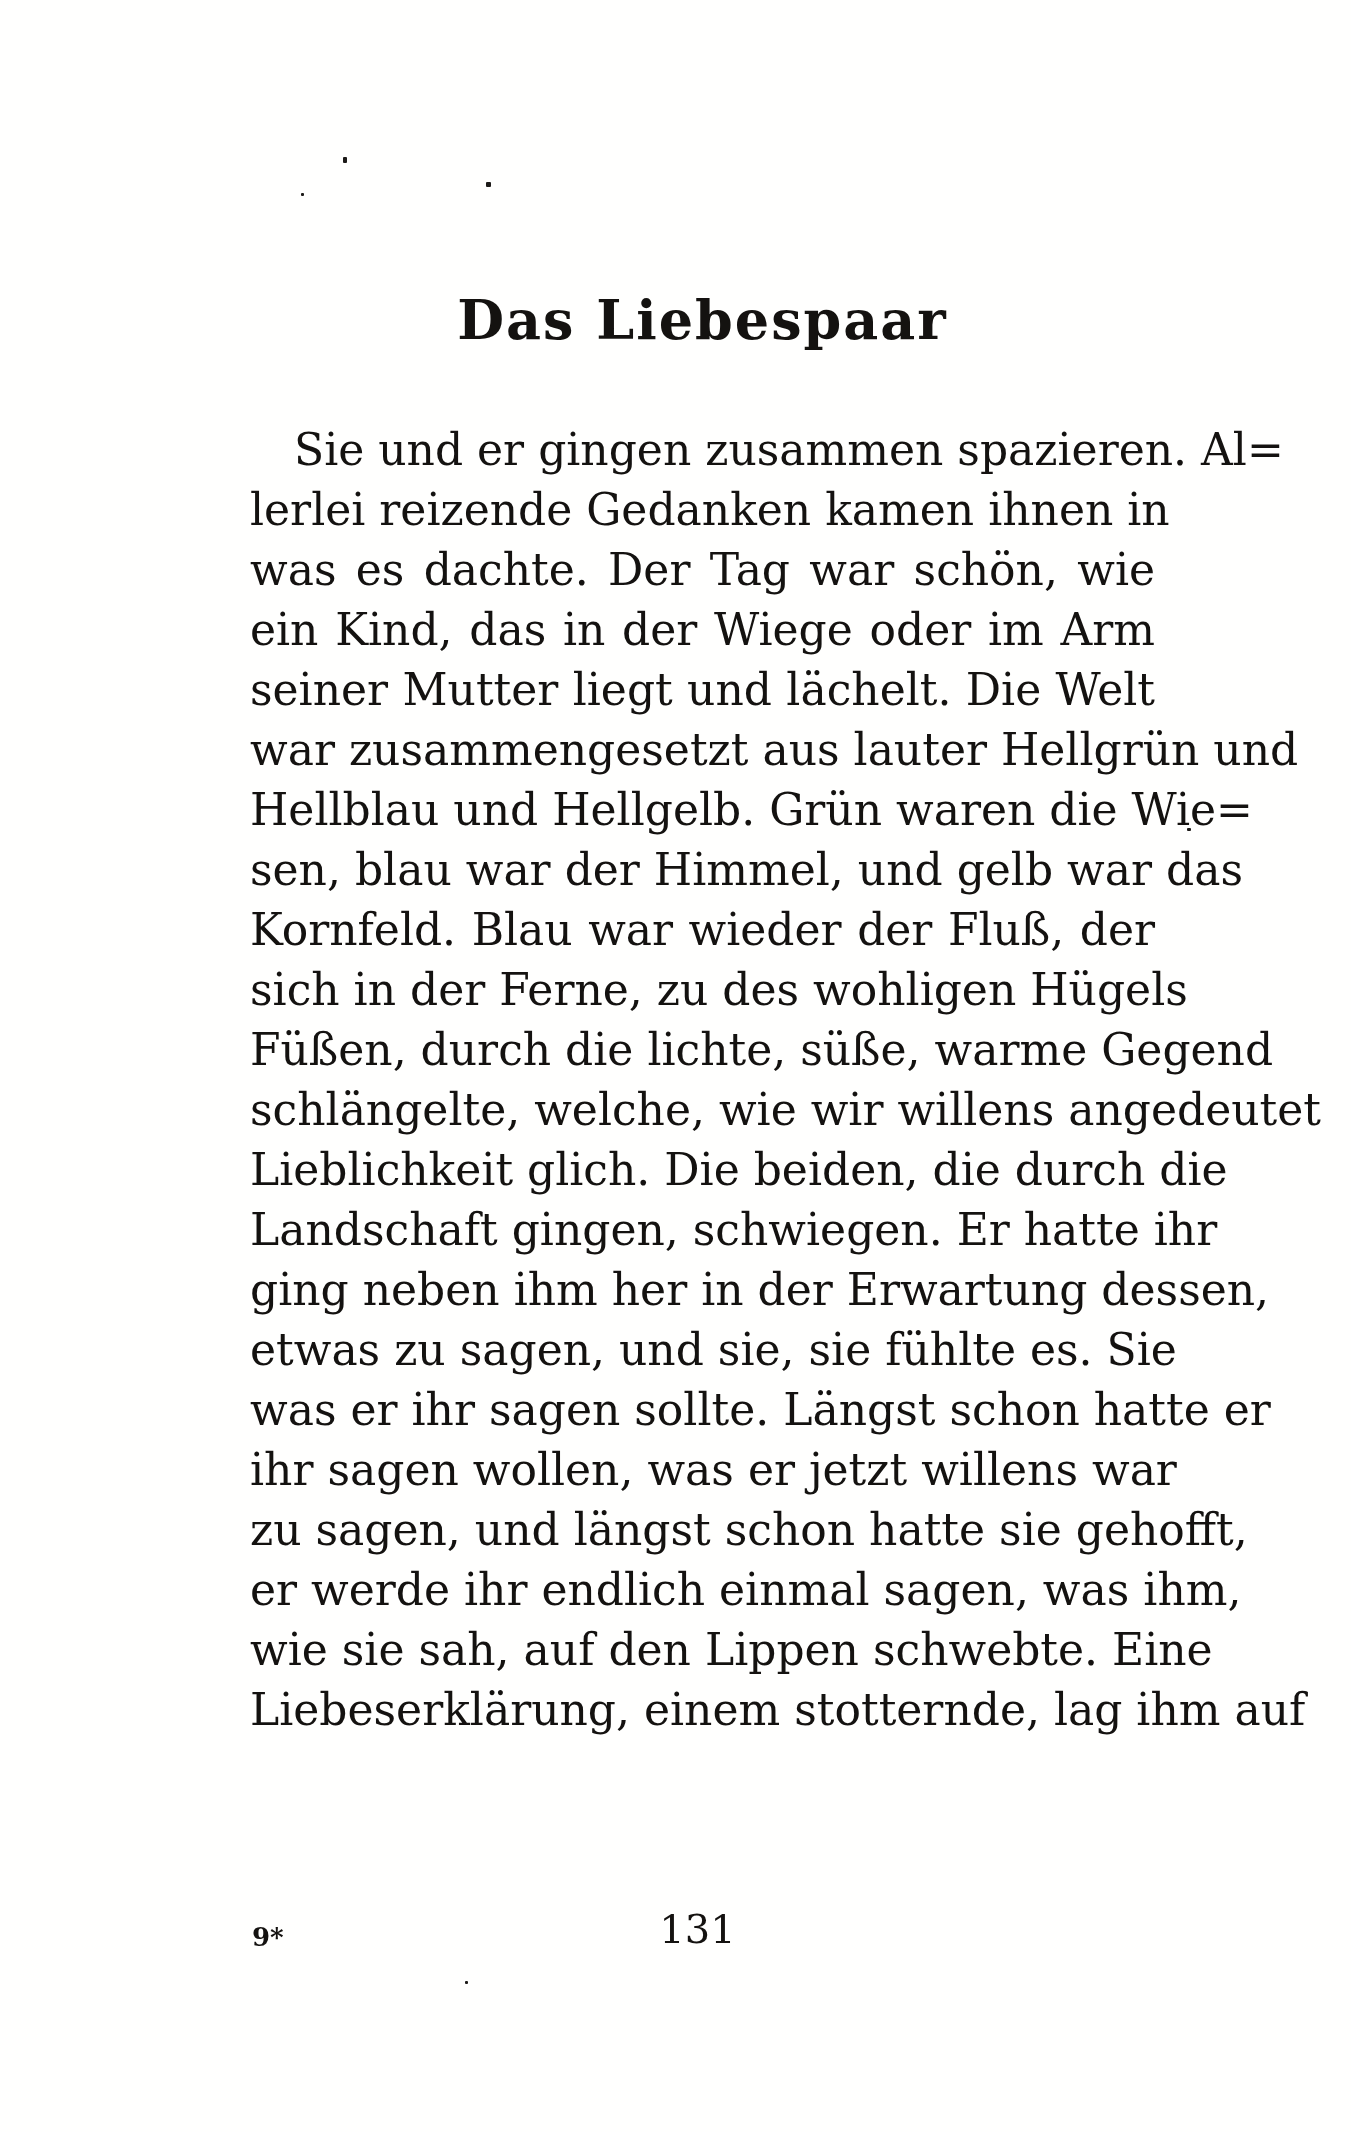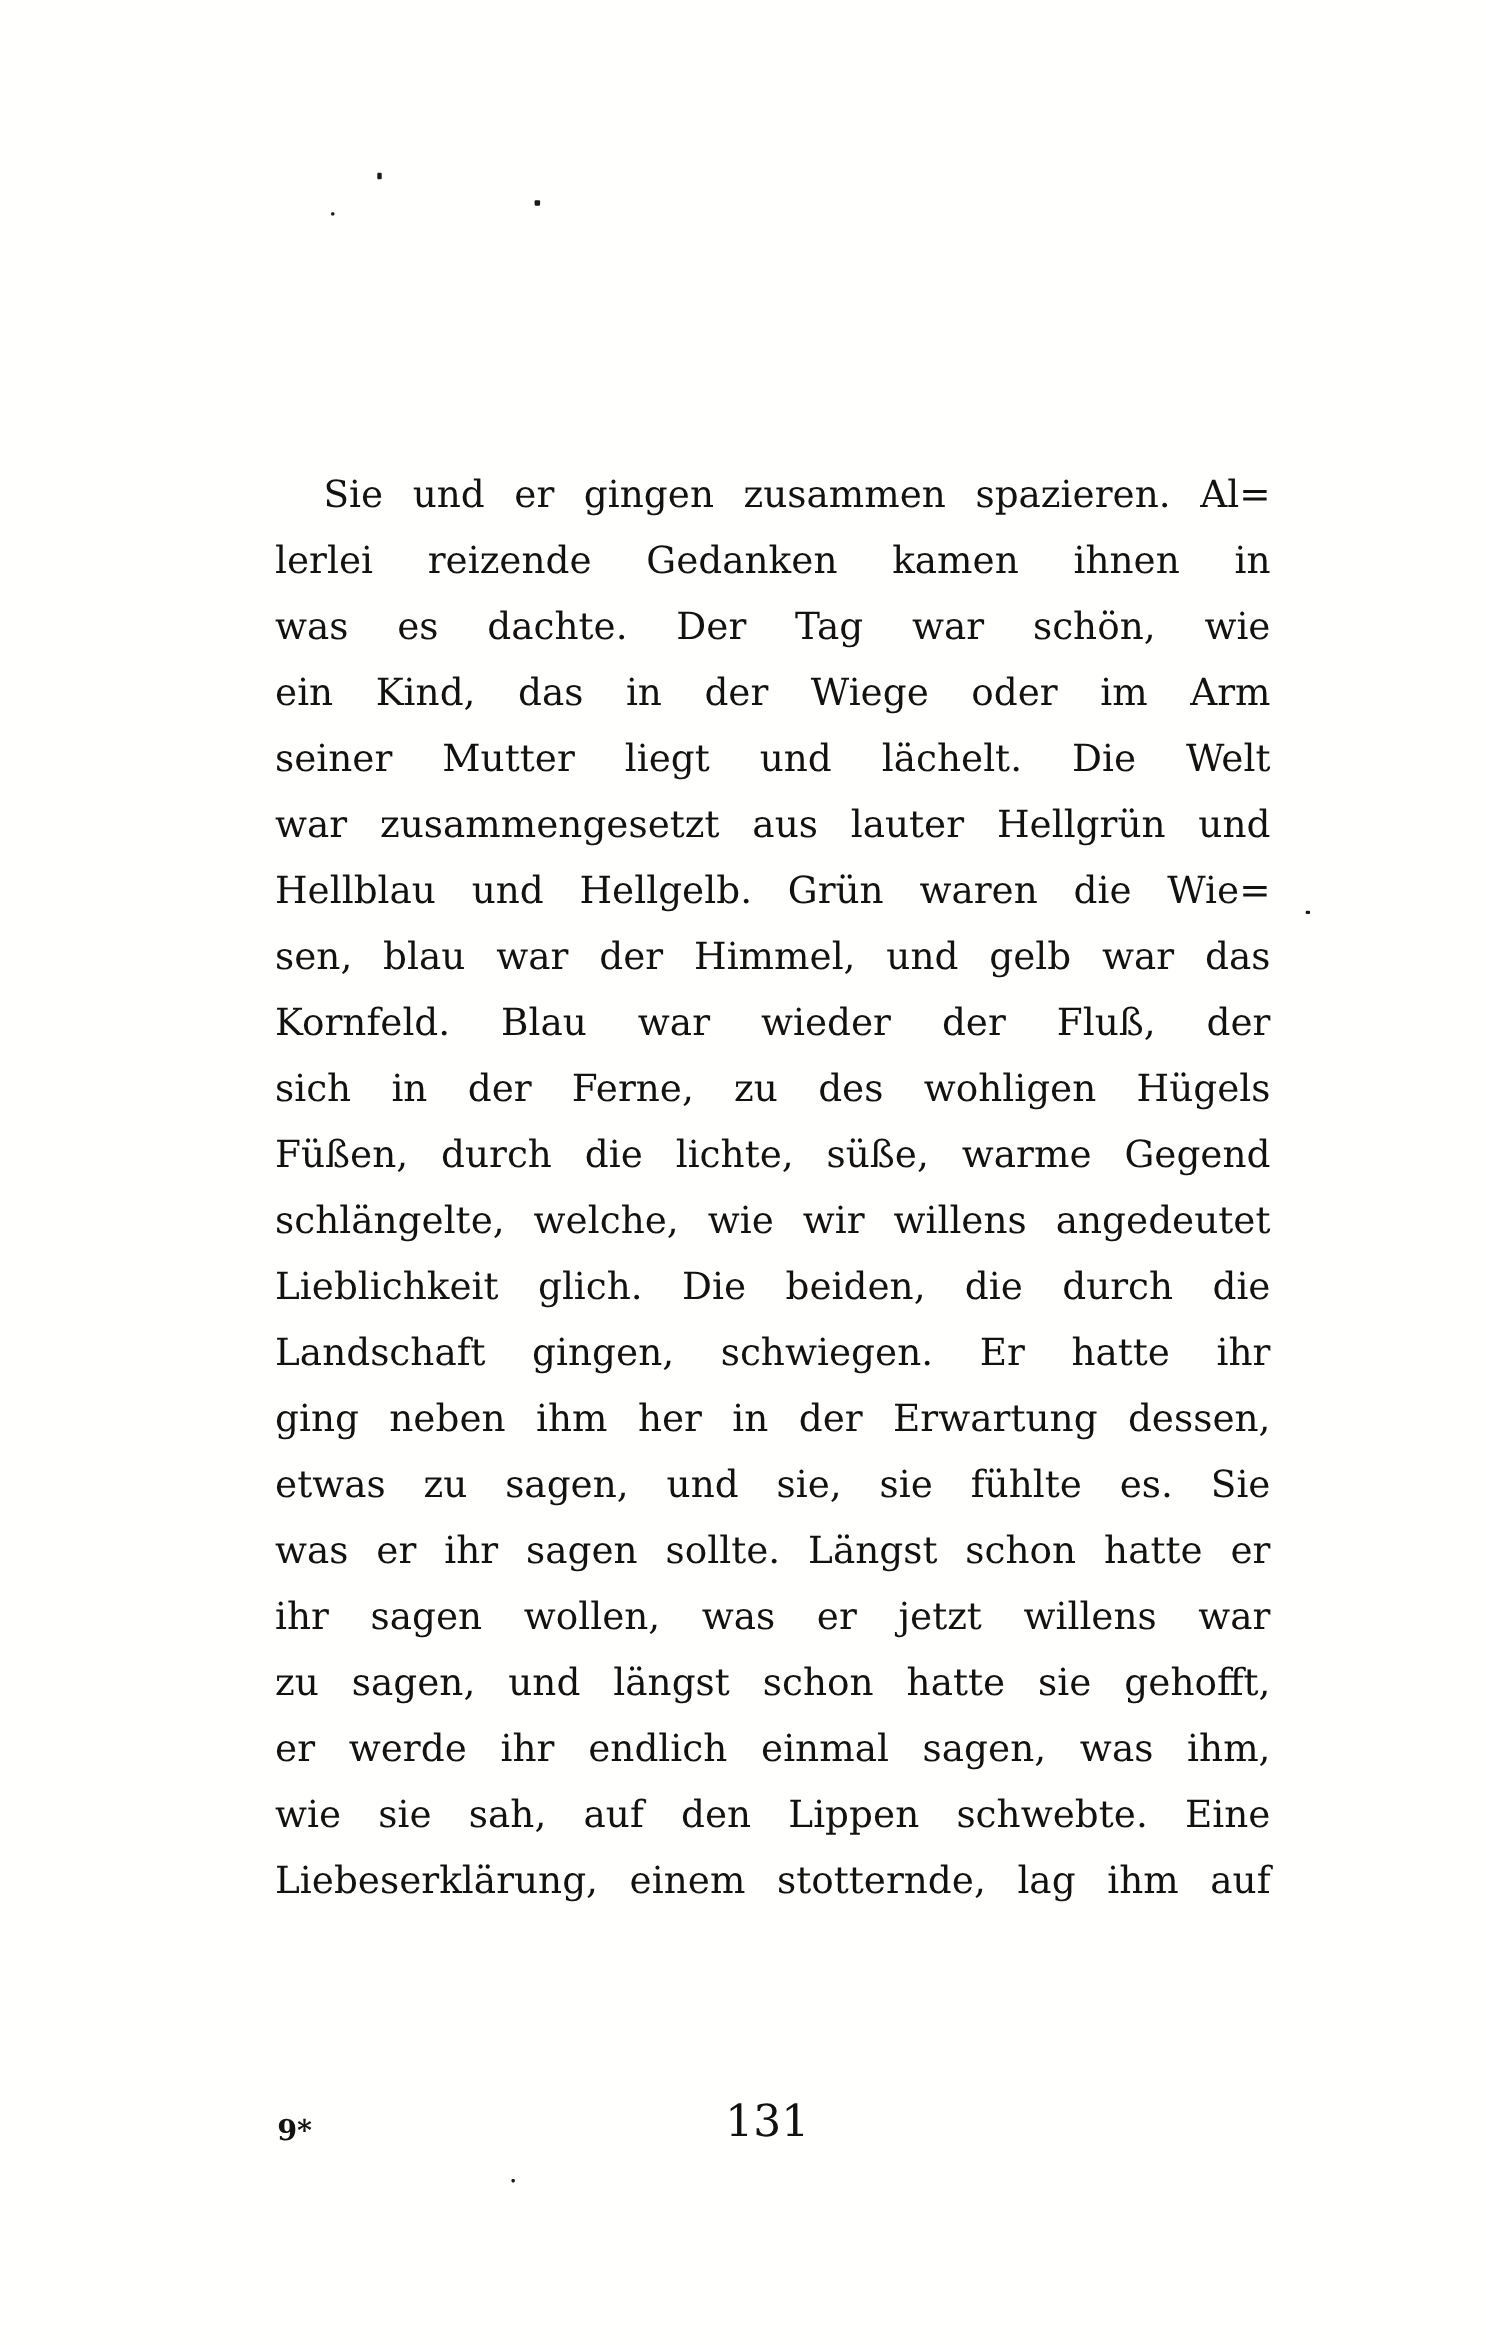--- a/index.html
+++ b/index.html
@@ -25,21 +25,21 @@
     text-align: center;
     font-size: 54px;
     font-weight: bold;
     letter-spacing: 2px;
   }
   .body-text {
     position: absolute;
     top: 420px;
     left: 250px;
     width: 905px;
-    font-size: 34px;
+    font-size: 44px;
     line-height: 60px;
   }
   .line {
     height: 60px;
     text-align: justify;
     text-align-last: justify;
     -moz-text-align-last: justify;
     white-space: nowrap; 
     display: flex;       
     display: block;
@@ -68,20 +68,21 @@
     position: absolute;
     background: #1c1a18;
     border-radius: 1px;
   }
 </style>
 </head>
 <body>
 
 <div class="page">
 
+  <h1 class="title">Das Liebespaar</h1>
 
   <div class="body-text" id="body-lines">
       <div class="line indent">Sie und er gingen zusammen spazieren. Al=</div>
       <div class="line">lerlei reizende Gedanken kamen ihnen in</div>
       <div class="line">was es dachte. Der Tag war schön, wie</div>
       <div class="line">ein Kind, das in der Wiege oder im Arm</div>
       <div class="line">seiner Mutter liegt und lächelt. Die Welt</div>
       <div class="line">war zusammengesetzt aus lauter Hellgrün und</div>
       <div class="line">Hellblau und Hellgelb. Grün waren die Wie=</div>
       <div class="line">sen, blau war der Himmel, und gelb war das</div>

